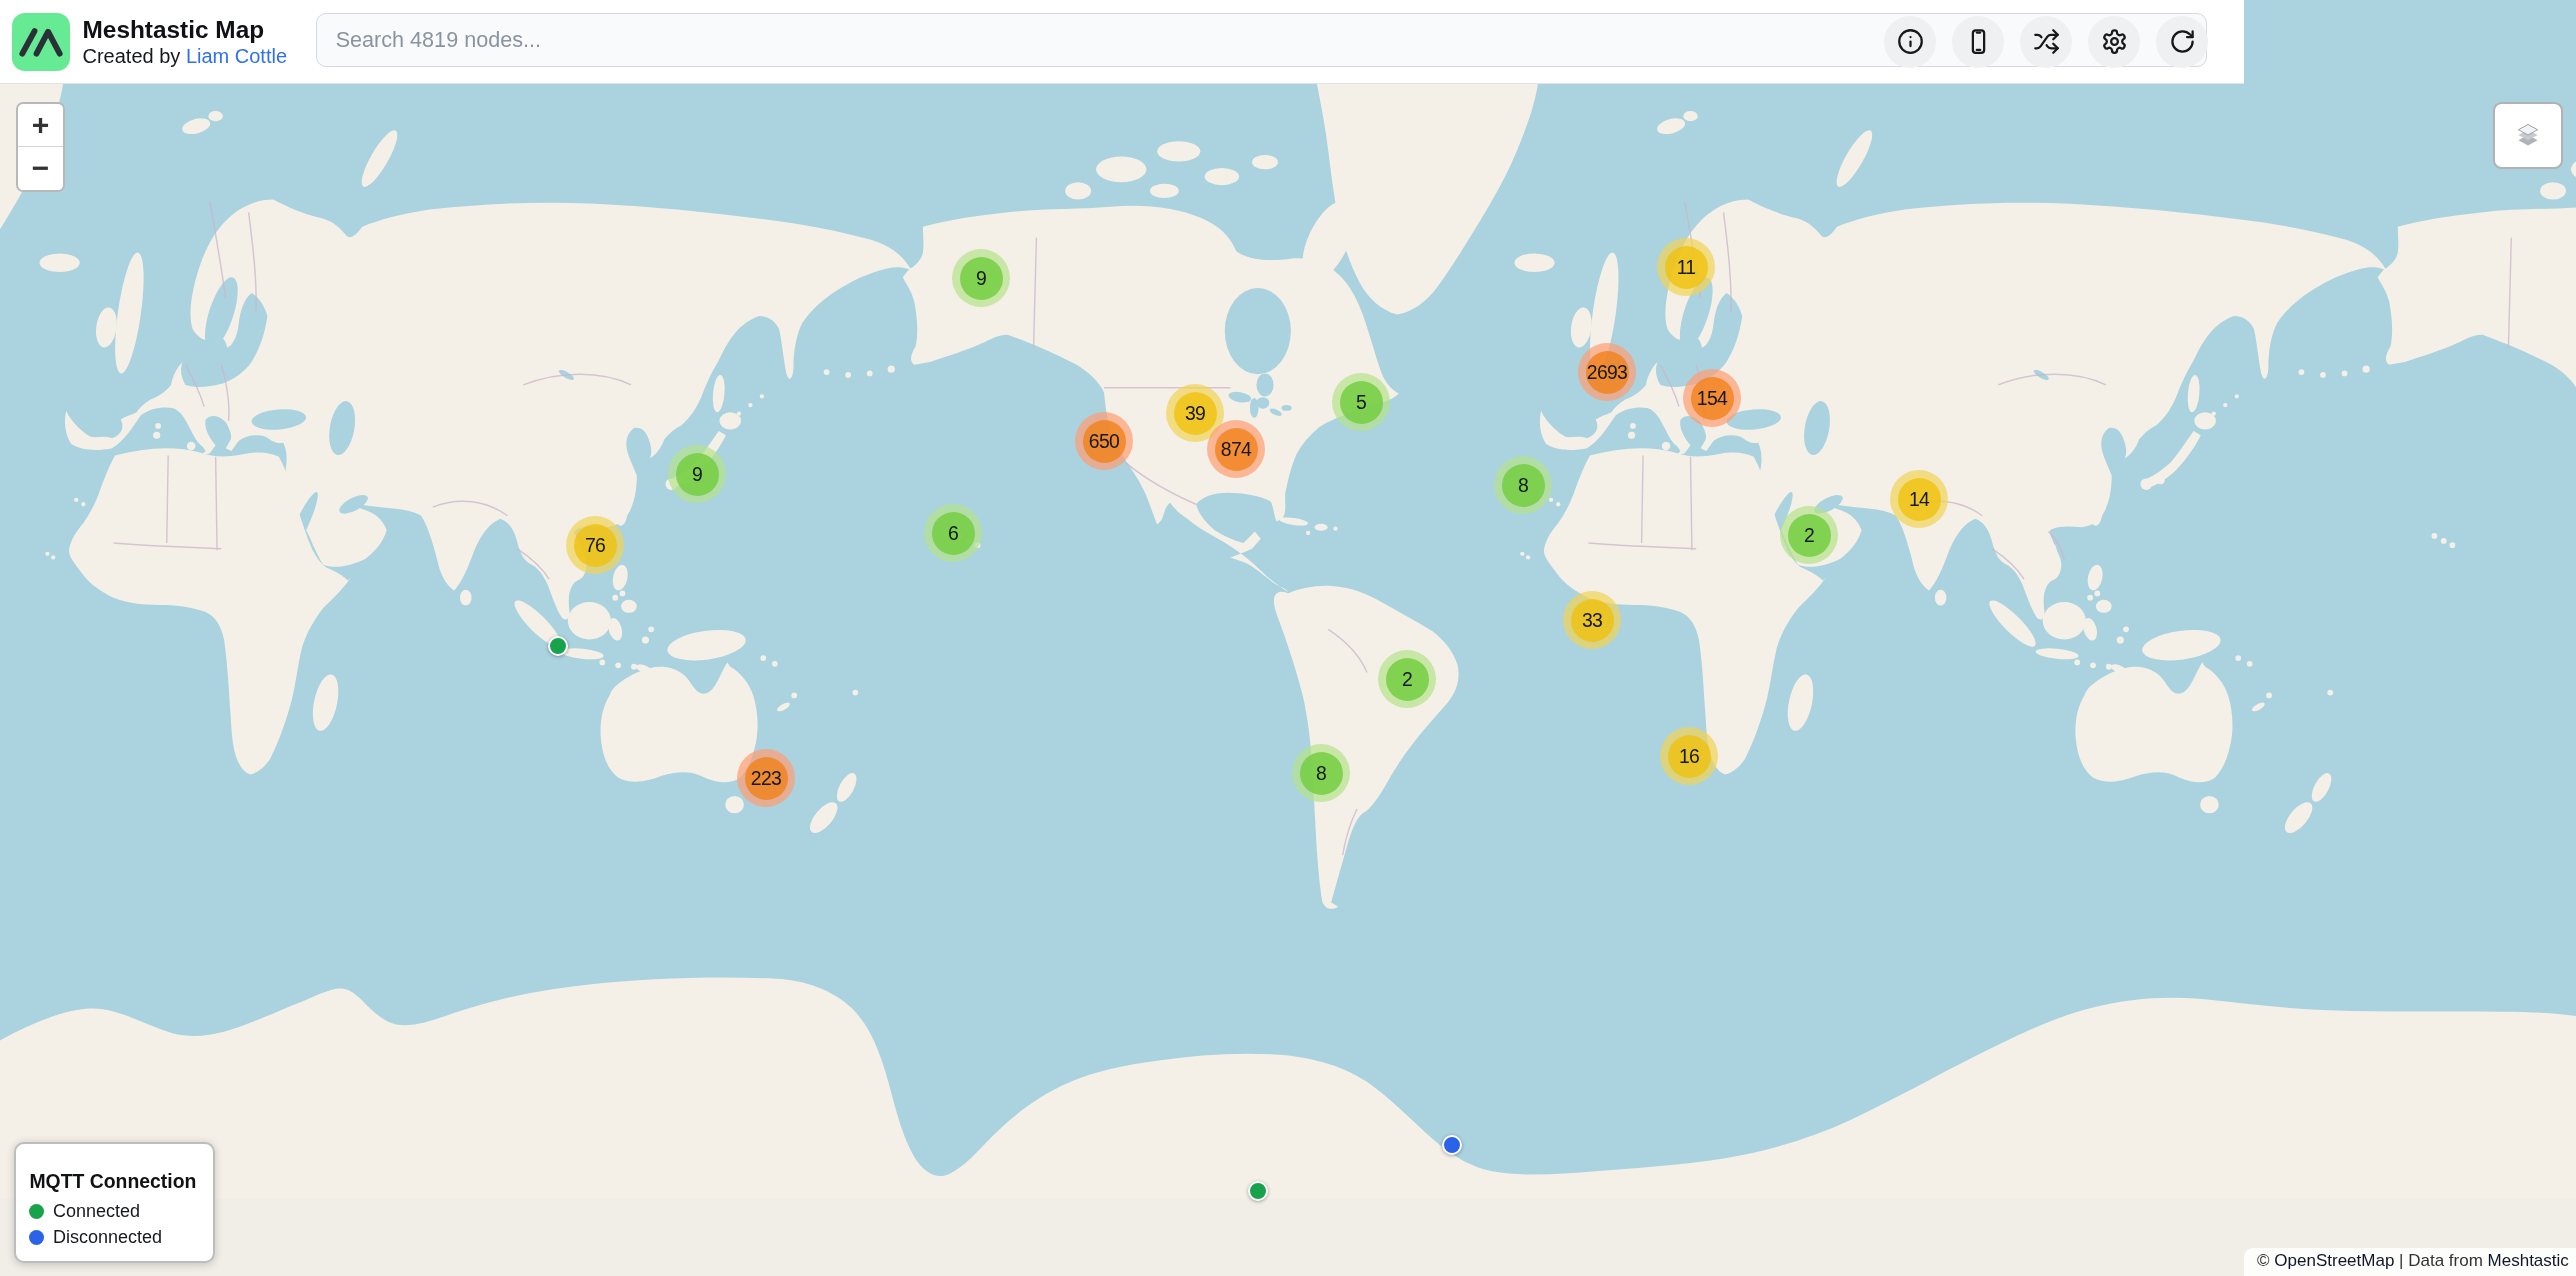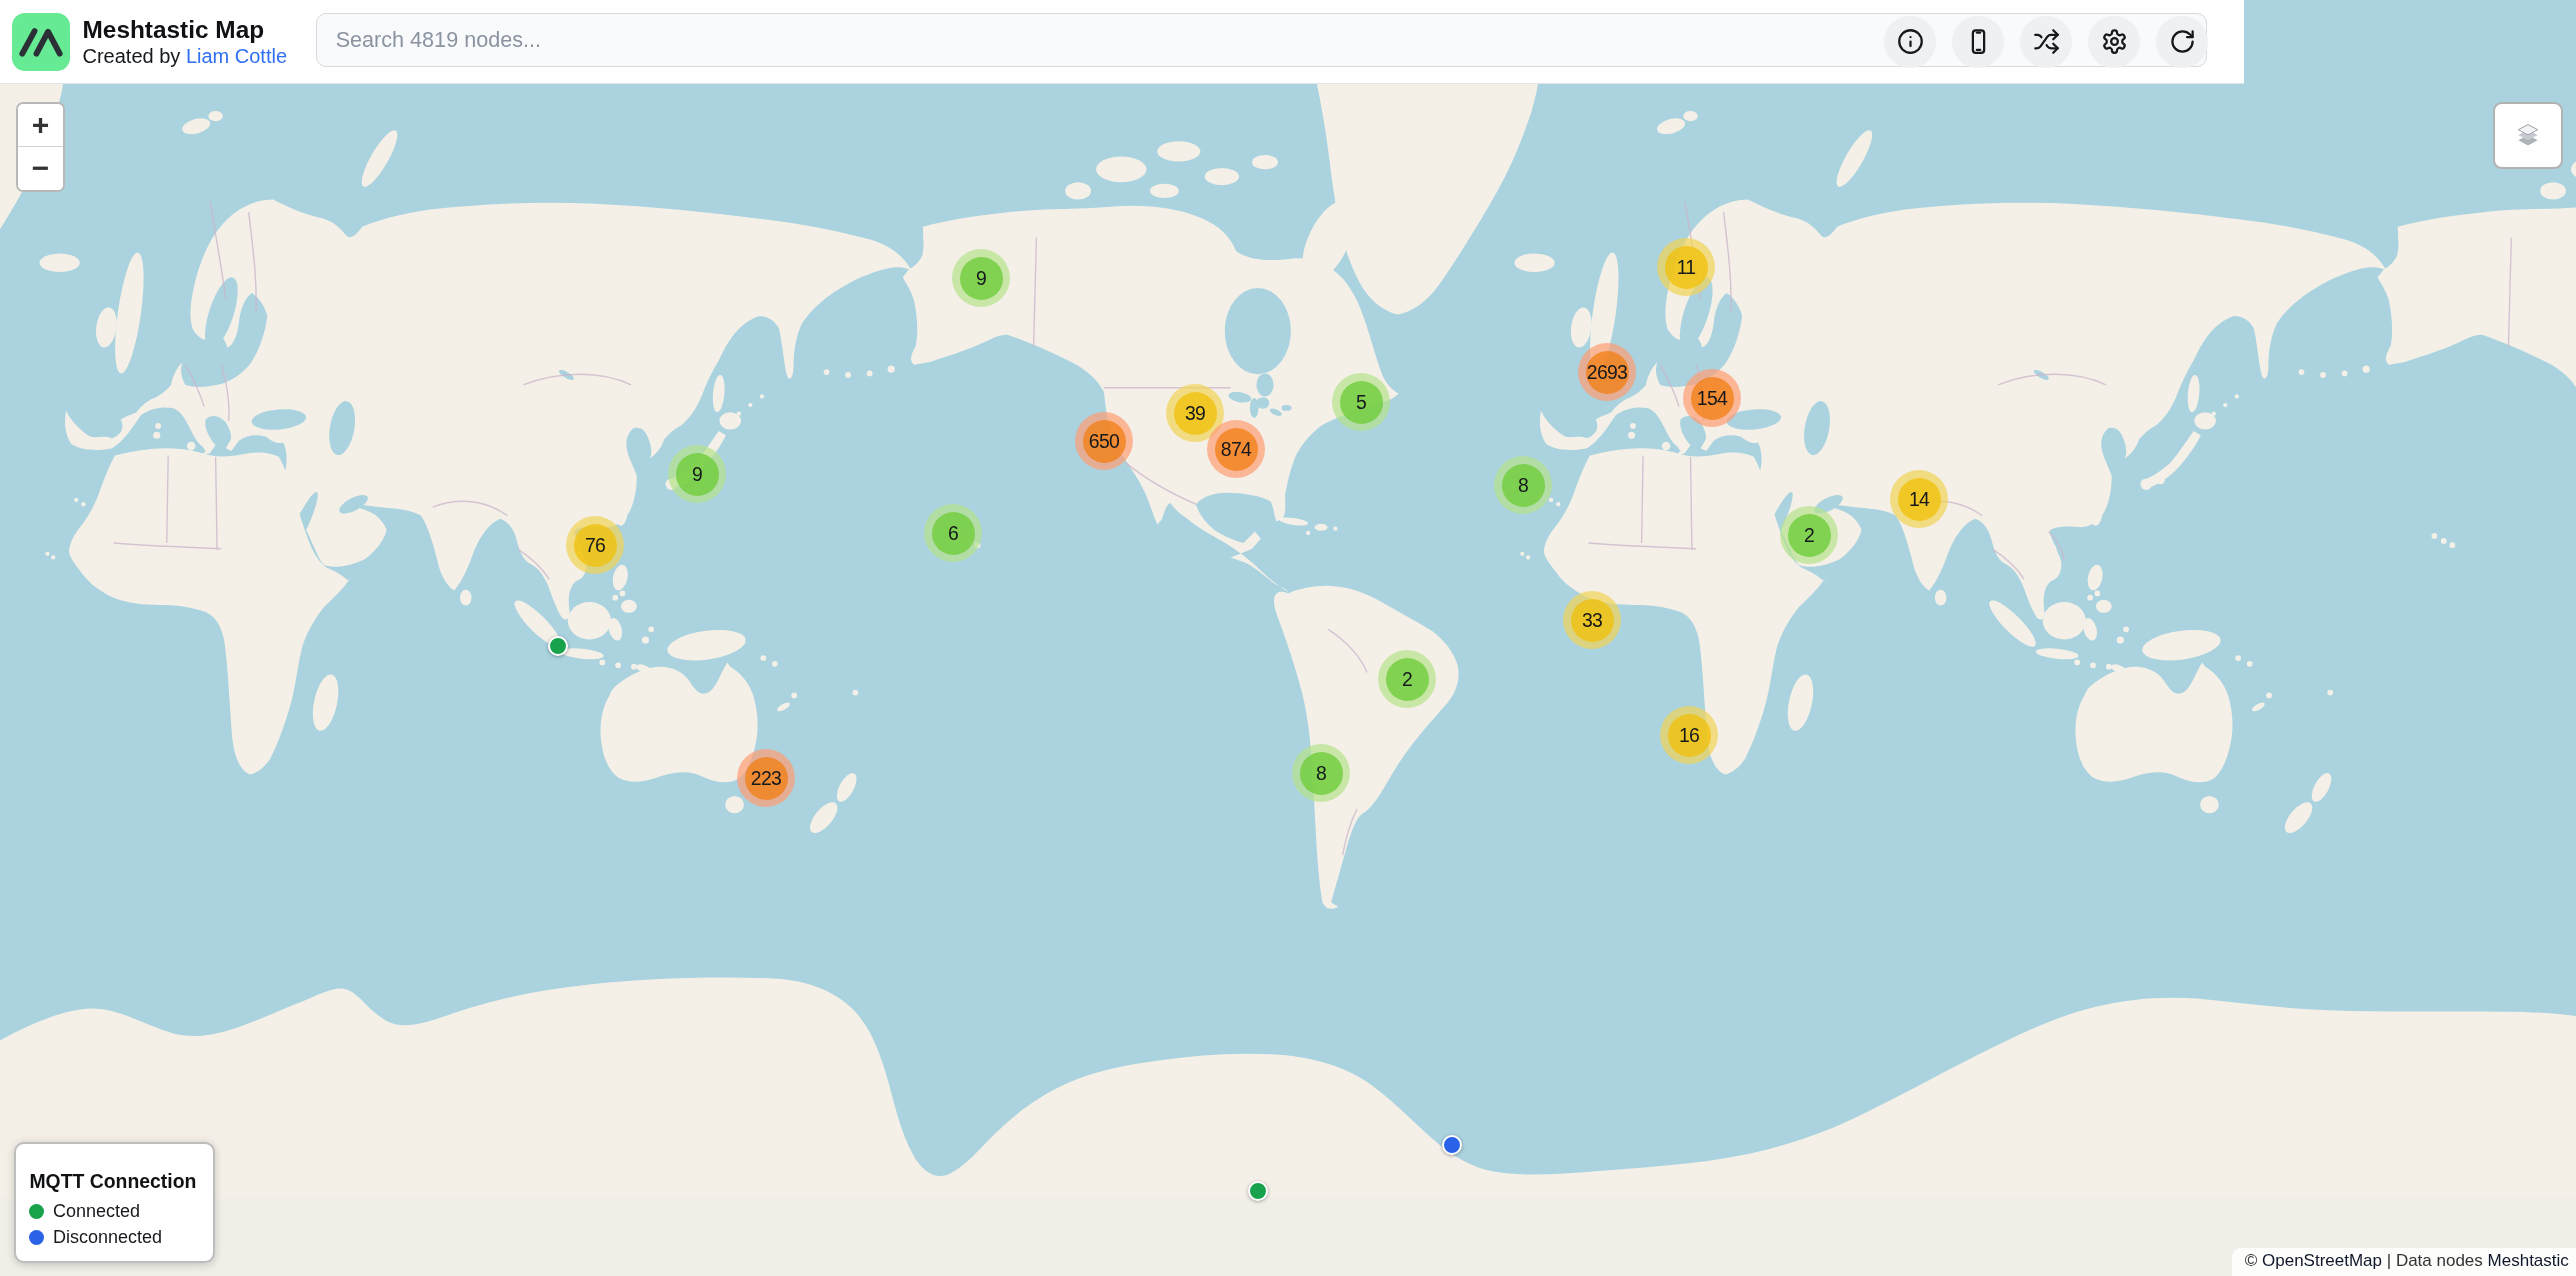--- a/index.html
+++ b/index.html
@@ -357,21 +357,21 @@
       <div class="cluster" style="left: 1563px; top: 508px; background: rgba(241, 211, 87, 0.7);">
         <div class="cluster-inner" style="background: rgba(240, 194, 12, 0.78);">
           <span>33</span>
         </div>
       </div>
       <div class="cluster" style="left: 1378px; top: 567px; background: rgba(181, 226, 140, 0.7);">
         <div class="cluster-inner" style="background: rgba(110, 204, 57, 0.78);">
           <span>2</span>
         </div>
       </div>
-      <div class="cluster" style="left: 1660px; top: 623px; background: rgba(241, 211, 87, 0.7);">
+      <div class="cluster" style="left: 1660px; top: 644px; background: rgba(241, 211, 87, 0.7);">
         <div class="cluster-inner" style="background: rgba(240, 194, 12, 0.78);">
           <span>16</span>
         </div>
       </div>
       <div class="cluster" style="left: 1292px; top: 661px; background: rgba(181, 226, 140, 0.7);">
         <div class="cluster-inner" style="background: rgba(110, 204, 57, 0.78);">
           <span>8</span>
         </div>
       </div>
       <div class="cluster" style="left: 737px; top: 666px; background: rgba(253, 156, 115, 0.7);">
@@ -404,15 +404,15 @@
           <span class="legend-dot" style="background: rgb(24, 162, 76);"></span>
           <span class="legend-label">Connected</span>
         </div>
         <div class="legend-row">
           <span class="legend-dot" style="background: rgb(43, 99, 232);"></span>
           <span class="legend-label">Disconnected</span>
         </div>
       </div>
   </div>
 
-  <div class="attribution"><span>© </span><a href="#">OpenStreetMap</a><span> | Data nodes </span><a href="#">Meshtastic</a></div>
+  <div class="attribution"><span>© </span><a href="#">OpenStreetMap</a><span> | Data from </span><a href="#">Meshtastic</a></div>
 </div>
 
 
 </body></html>

